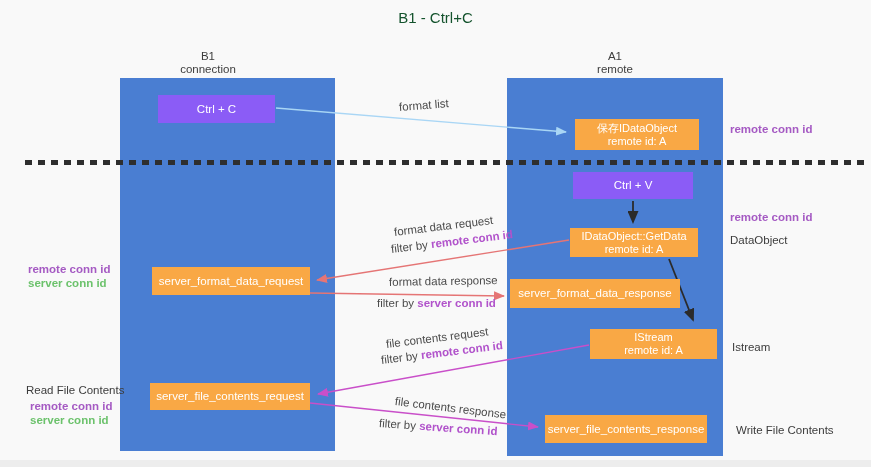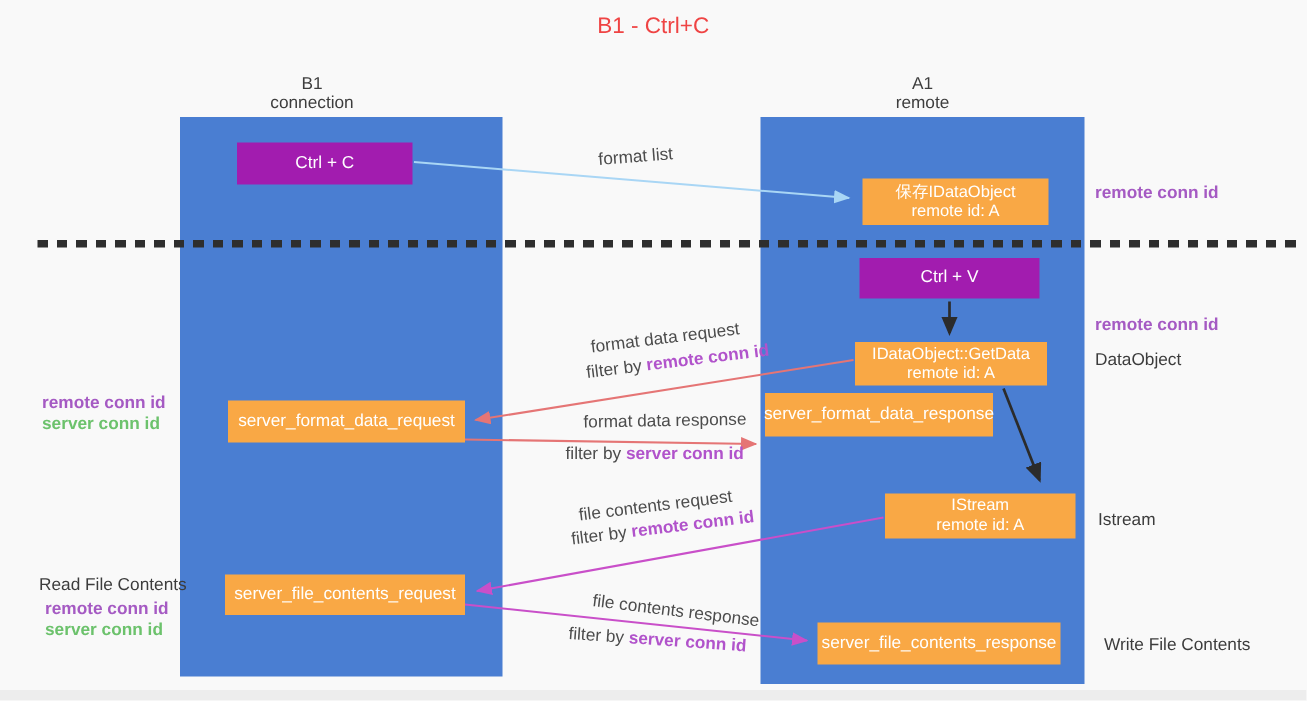--- a/index.html
+++ b/index.html
@@ -6,21 +6,21 @@
   html, body { width: 871px; height: 467px; overflow: hidden; }
   body {
     font-family: "Liberation Sans", sans-serif;
     background: #f9f9f9;
     position: relative;
   }
   .canvas { position: relative; width: 871px; height: 467px; }
 
   .title {
     position: absolute; left: 0; right: 0; top: 8px;
-    text-align: center; font-size: 15px; line-height: 19px; color: #ef4444;
+    text-align: center; font-size: 15px; line-height: 19px; color: #14532d;
   }
 
   .col-header {
     position: absolute; text-align: center;
     font-size: 11.5px; line-height: 13px; color: #3d3d3d;
   }
   .col-header.left { left: 112px; top: 50px; width: 192px; }
   .col-header.right { left: 507px; top: 50px; width: 216px; }
 
   .lifeline { position: absolute; background: #4a7ed2; z-index: 1; }
@@ -32,21 +32,21 @@
     background-image: repeating-linear-gradient(to right, #2e2e2e 0 7px, transparent 7px 13px);
   }
 
   svg.arrows { position: absolute; left: 0; top: 0; z-index: 2; }
 
   .node {
     position: absolute; z-index: 3; color: #ffffff;
     display: flex; flex-direction: column; align-items: center; justify-content: center;
     font-size: 11.5px; line-height: 13px; text-align: center;
   }
-  .node.green  { background: #a21caf; }
+  .node.green  { background: #8b5cf6; }
   .node.orange { background: #f9a845; }
   .node .sub { font-size: 11px; }
 
   .slabel { position: absolute; z-index: 4; font-size: 11.5px; white-space: nowrap; }
   .slabel.purple { color: #a55ac3; font-weight: bold; }
   .slabel.green  { color: #6cc26c; font-weight: bold; }
   .slabel.dark   { color: #3c3c3c; }
 
   .elabel {
     position: absolute; z-index: 4; font-size: 11.5px; color: #4c4c4c;
@@ -123,21 +123,21 @@
 
   <div class="node orange" style="left:570px;top:228px;width:128px;height:29px">
     <div class="sub">IDataObject::GetData</div>
     <div class="sub">remote id: A</div>
   </div>
 
   <div class="node orange" style="left:152px;top:267px;width:158px;height:28px">
     <div>server_format_data_request</div>
   </div>
 
-  <div class="node orange" style="left:510px;top:262px;width:152px;height:29px">
+  <div class="node orange" style="left:510px;top:279px;width:170px;height:29px">
     <div>server_format_data_response</div>
   </div>
 
   <div class="node orange" style="left:590px;top:329px;width:127px;height:30px">
     <div class="sub">IStream</div>
     <div class="sub">remote id: A</div>
   </div>
 
   <div class="node orange" style="left:150px;top:383px;width:160px;height:27px">
     <div>server_file_contents_request</div>

